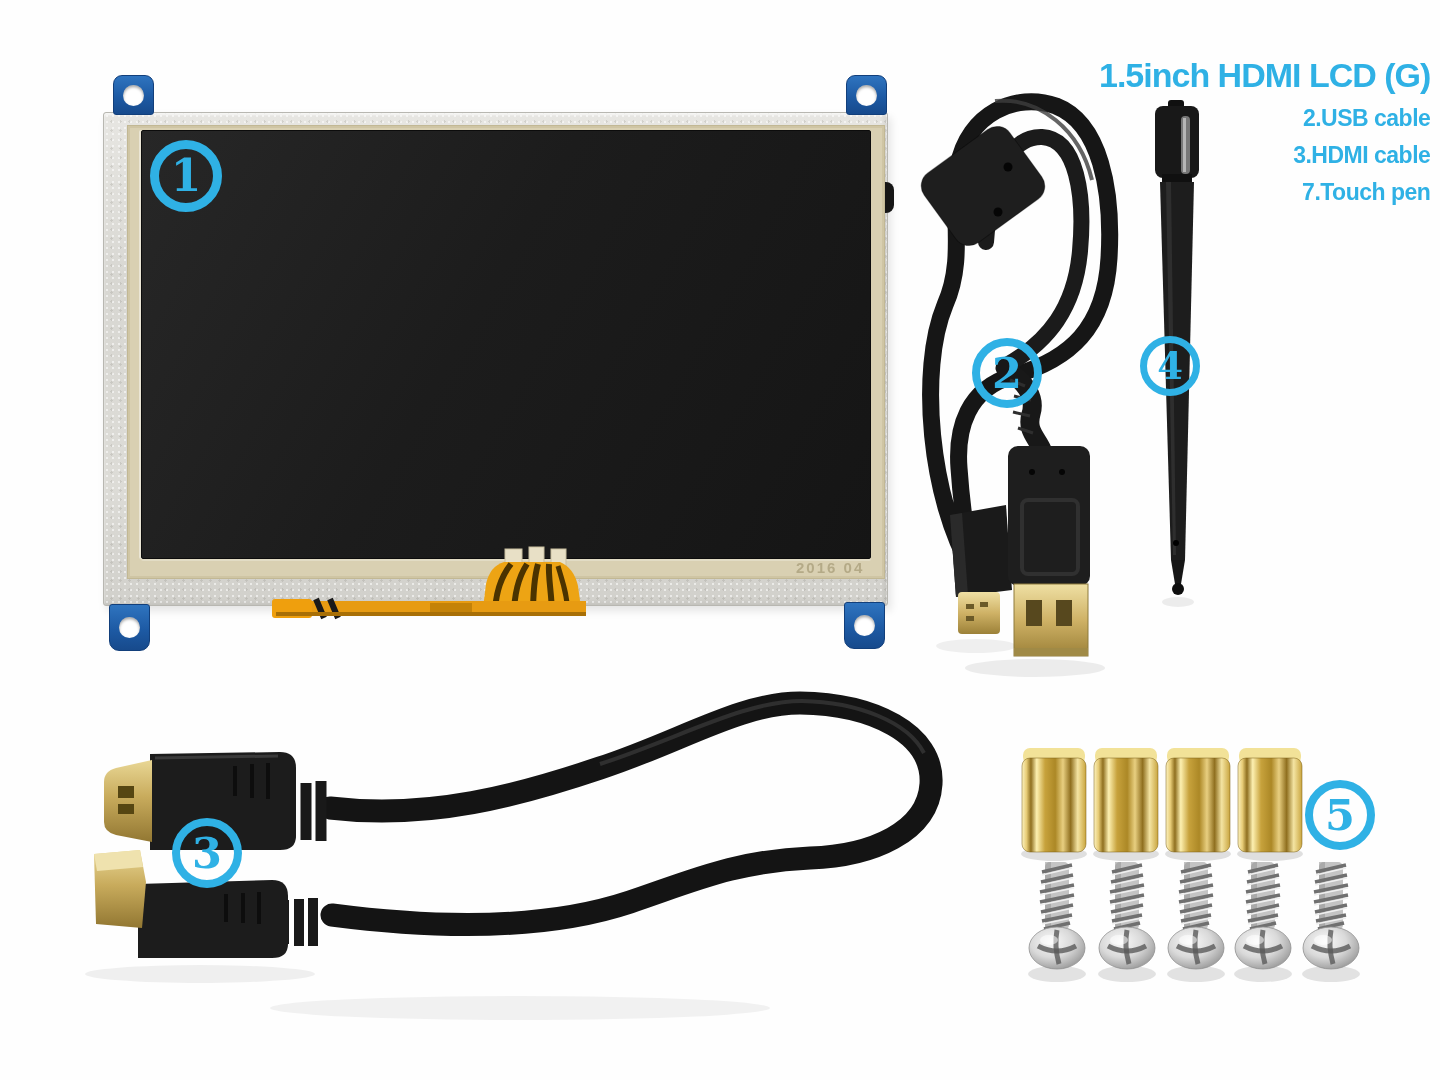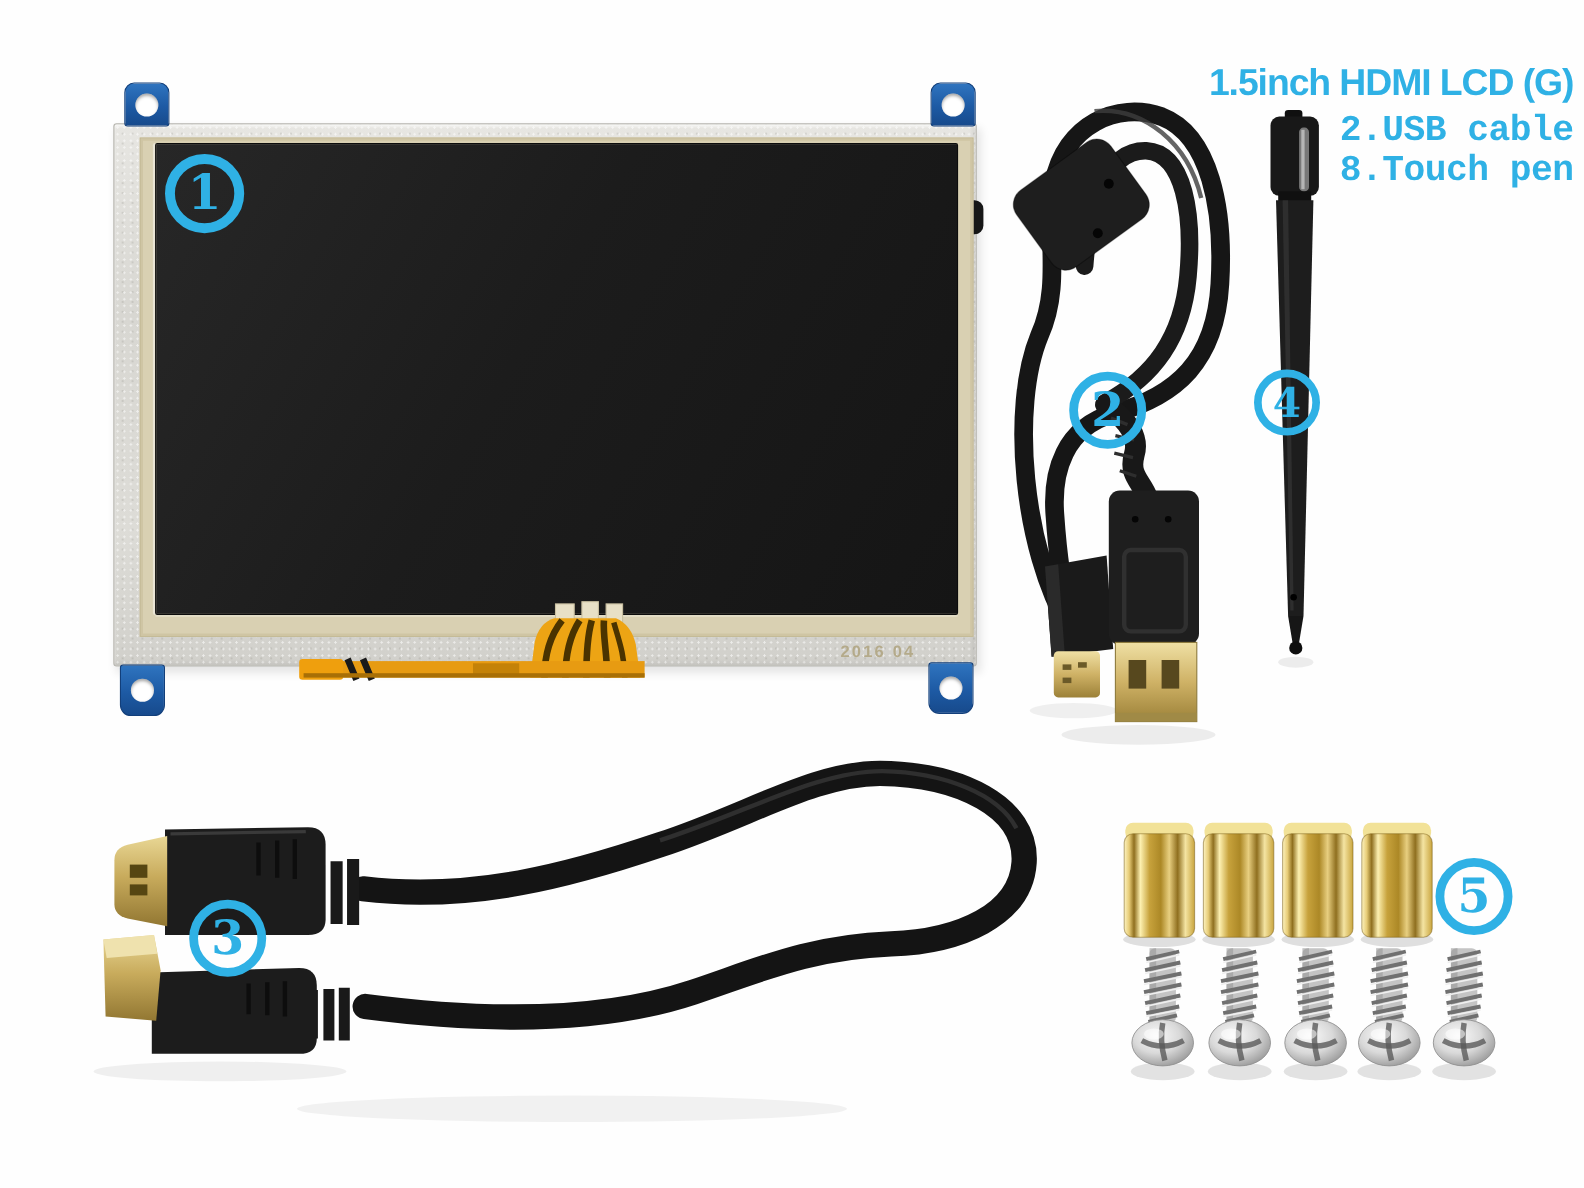--- a/index.html
+++ b/index.html
@@ -28,23 +28,23 @@
     background:#d9d0b2;border:1px solid #c2b894;
     box-shadow: inset 0 0 0 2px #cfc5a4;
   }
   .screen{
     position:absolute;left:37px;top:17px;width:728px;height:427px;
     background:linear-gradient(120deg,#272727 0%,#1c1c1c 45%,#151515 100%);
     border:1px solid #0c0c0c;border-radius:2px;
     box-shadow:-2px 0 0 rgba(255,255,255,.45), 0 2px 0 rgba(255,255,255,.25);
   }
   .date-marking{
-    position:absolute;left:660px;top:446px;width:90px;
+    position:absolute;left:692px;top:446px;width:90px;
     font:700 15px "Liberation Sans",sans-serif;color:#b1a683;
-    letter-spacing:2px;opacity:.9;margin-top:25px;
+    letter-spacing:2px;opacity:.9;
   }
   .tab{
     position:absolute;width:41px;box-sizing:border-box;
     background:linear-gradient(180deg,#2f74bf 0%,#1d5aa4 55%,#174a8c 100%);
     border:1px solid #123f7b;
   }
   .tab::after{
     content:"";position:absolute;left:50%;top:50%;width:21px;height:21px;
     margin:-10.5px 0 0 -10.5px;background:#fff;border-radius:50%;
     box-shadow:inset 0 2px 3px rgba(0,0,0,.35);
@@ -76,21 +76,21 @@
   #badge-4{left:1140px;top:336px;width:60px;height:60px;border-width:7px;font-size:37px;}
   #badge-5{left:1305px;top:780px;width:70px;height:70px;border-width:8px;font-size:43px;}
 
   
   .parts-list{
     position:absolute;left:1099px;top:56px;color:var(--cyan);
     font-family:"Liberation Sans",sans-serif;font-weight:700;text-align:right;
   }
   .pl-line1{font-size:34px;letter-spacing:-1px;white-space:nowrap;}
   .pl-rest{margin-left:102px;margin-top:5px;}
-  .pl-rest div{font-size:33px;line-height:37px;letter-spacing:-0.5px;white-space:nowrap;font-family:Liberation Mono, monospace;}
+  .pl-rest div{font-size:23px;line-height:37px;letter-spacing:-0.5px;white-space:nowrap;}
 </style>
 </head>
 <body>
 
 <div class="stage">
 
   <div class="display-module">
     <div class="tab tab-top tab-tl"></div>
     <div class="tab tab-top tab-tr"></div>
     <div class="tab tab-bottom tab-bl"></div>
@@ -283,17 +283,18 @@
   <div class="badge" id="badge-1">1</div>
   <div class="badge" id="badge-2">2</div>
   <div class="badge" id="badge-3">3</div>
   <div class="badge" id="badge-4">4</div>
   <div class="badge" id="badge-5">5</div>
 
   <div class="parts-list">
     <div class="pl-line1">1.5inch HDMI LCD (G)</div>
     <div class="pl-rest">
       <div>2.USB cable</div>
-      <div>8.Touch pen</div>
+      <div>3.HDMI cable</div>
+      <div>7.Touch pen</div>
     </div>
   </div>
 
 </div>
 
 </body></html>

